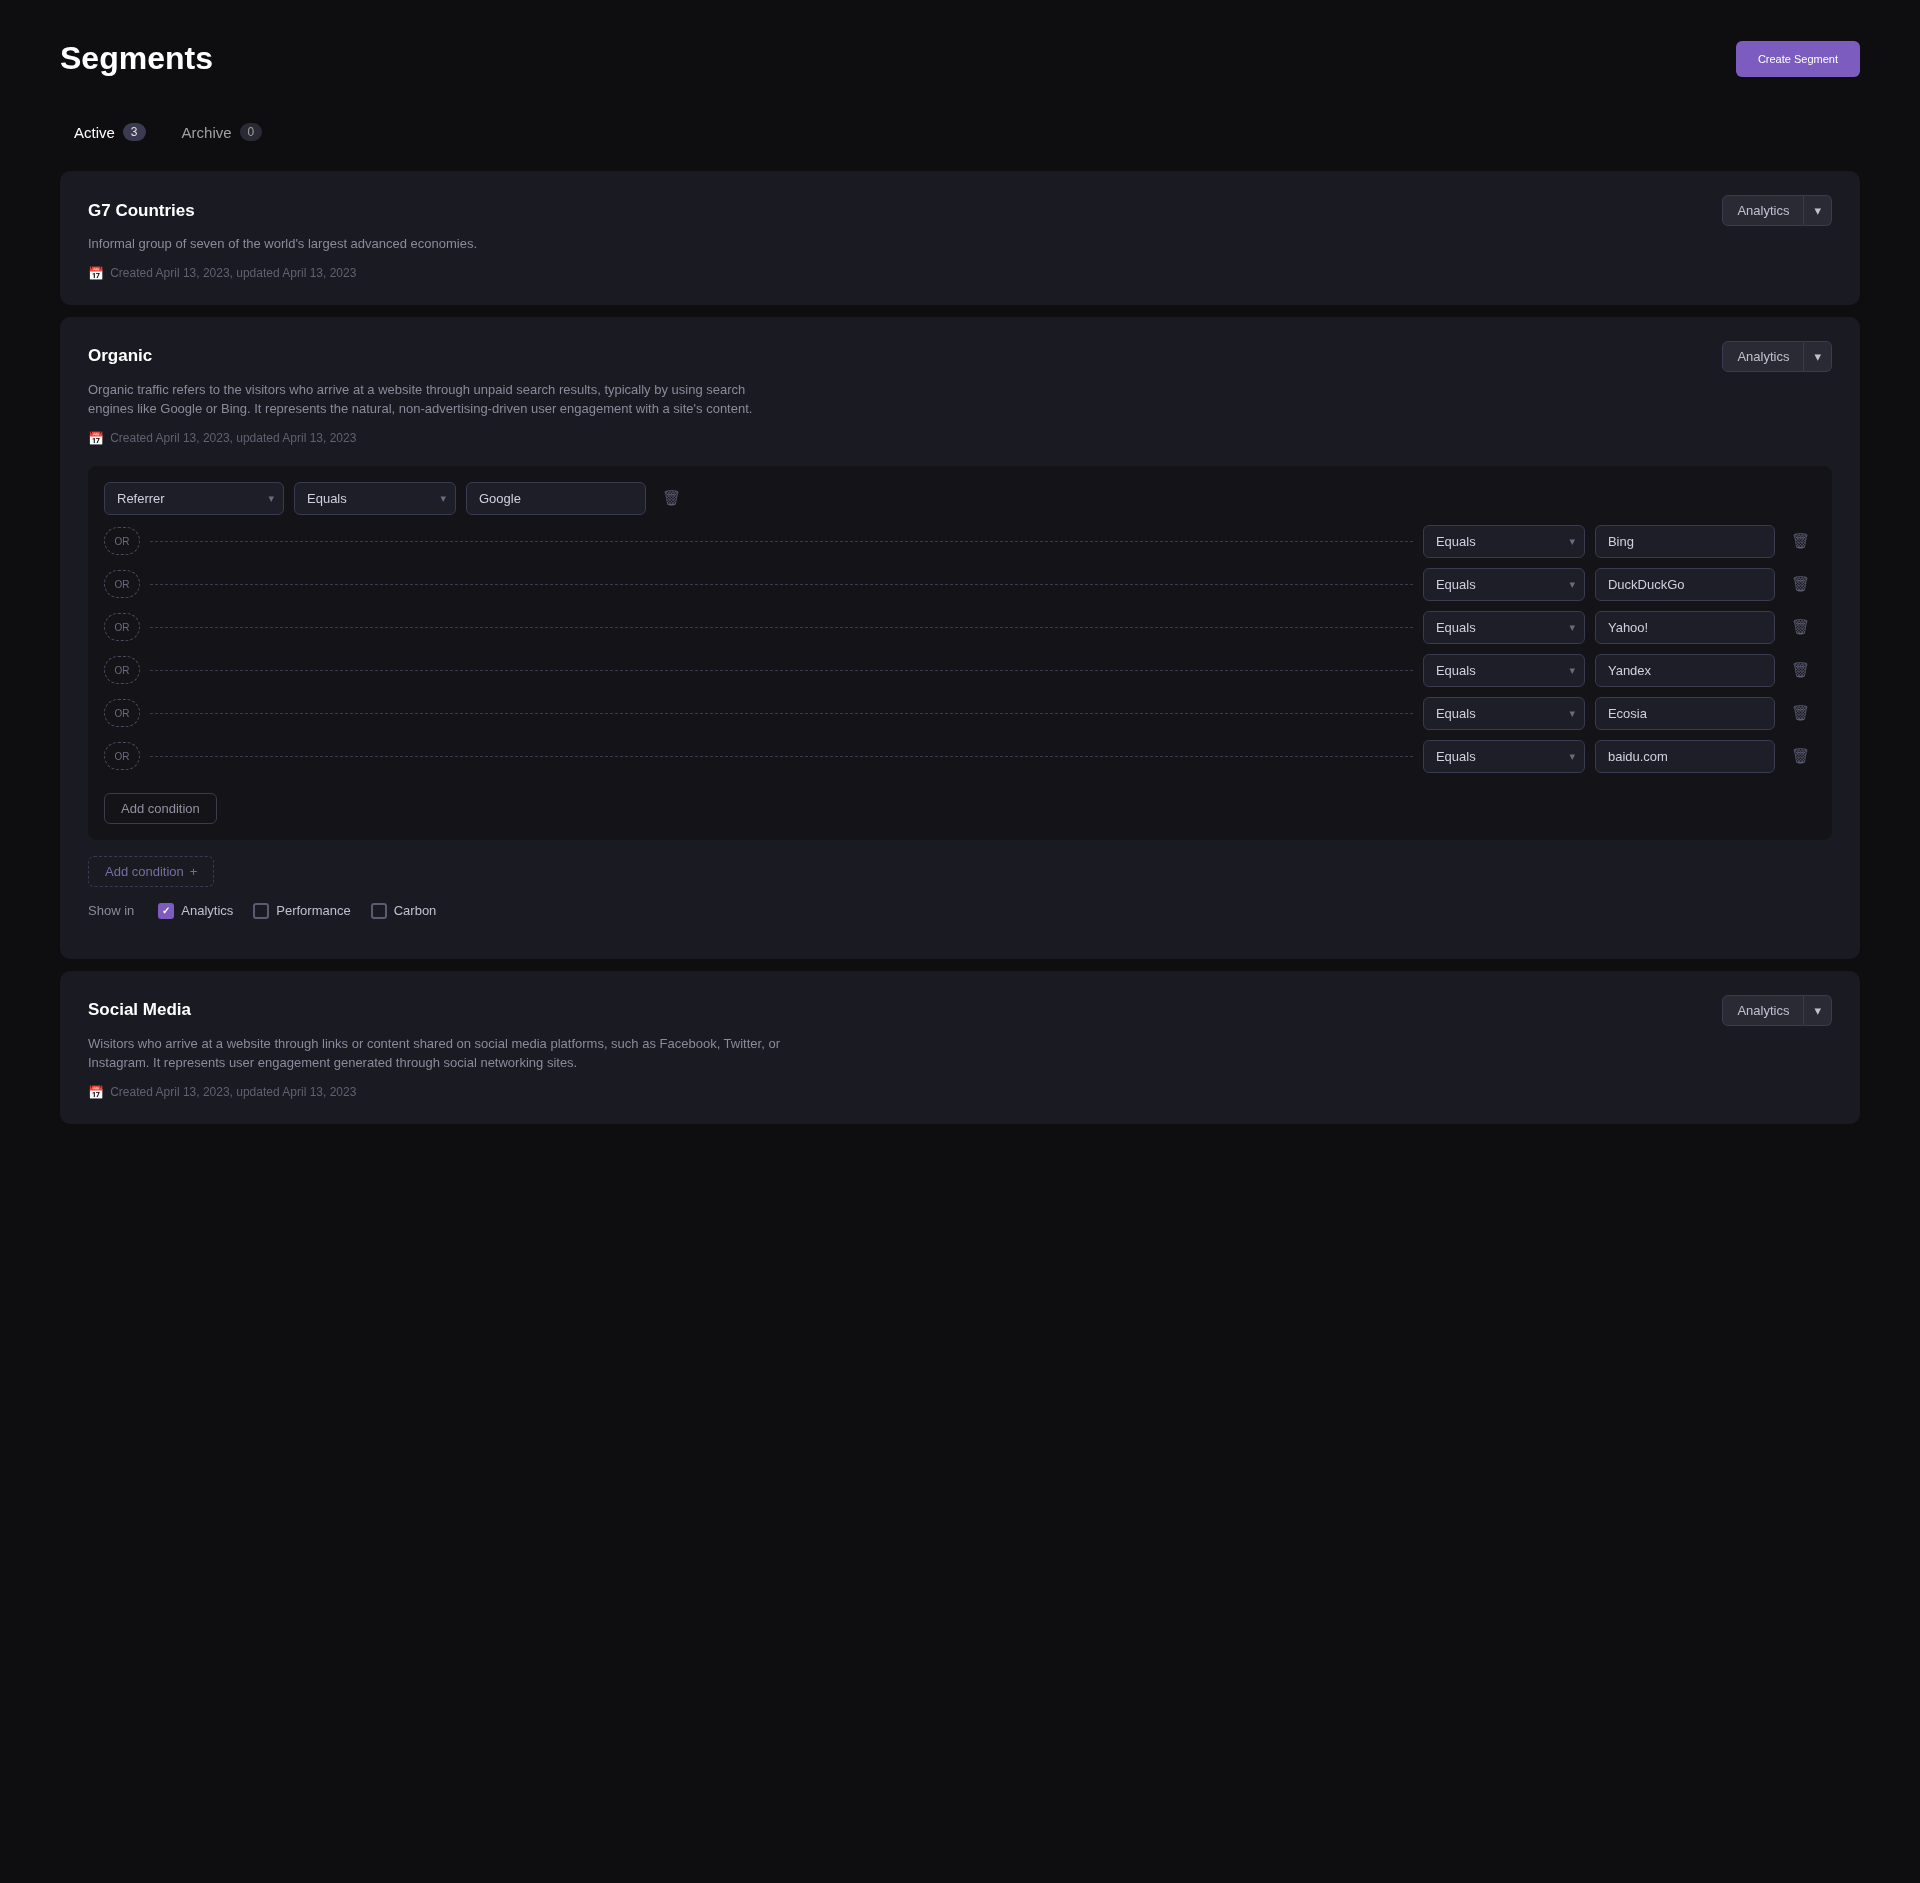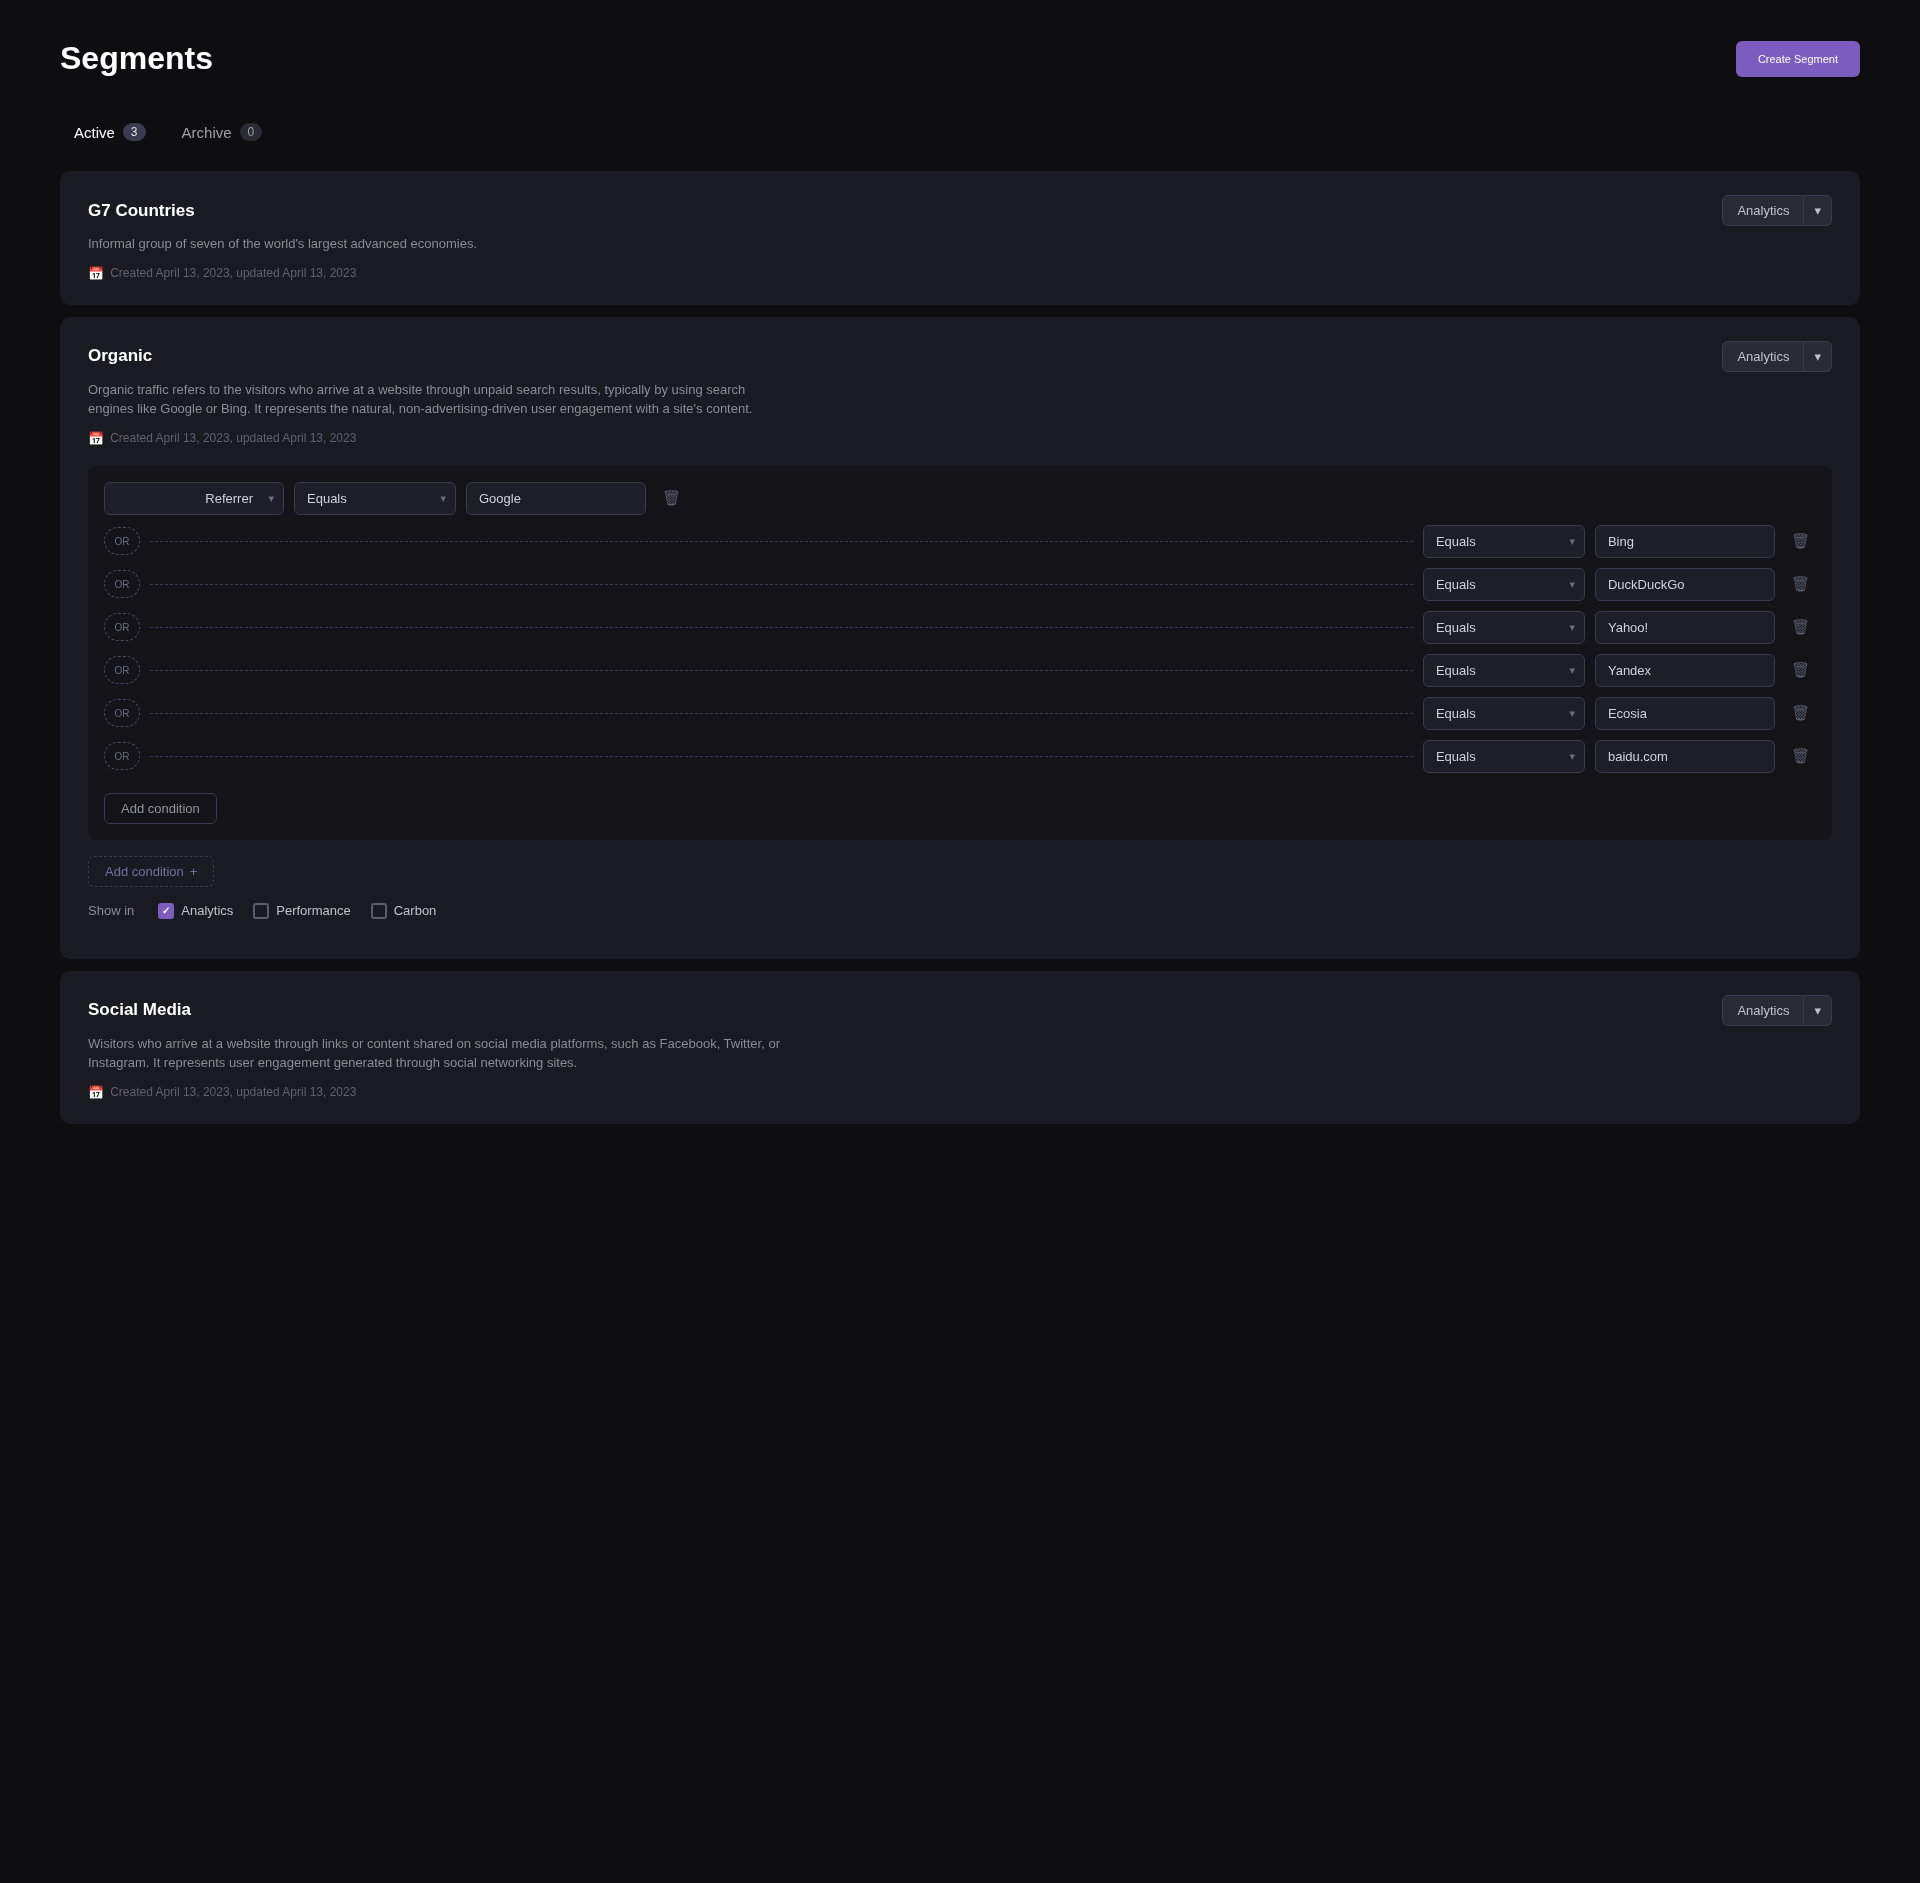--- a/index.html
+++ b/index.html
@@ -193,21 +193,21 @@
     .condition-select-wrap::after {
       content: '▾';
       position: absolute;
       right: 10px;
       top: 50%;
       transform: translateY(-50%);
       color: #6a6a80;
       pointer-events: none;
       font-size: 11px;
     }
-    .referrer-select { width: 180px; text-align: right; }
+    .referrer-select { width: 180px; }
     .equals-select { width: 162px; }
     .value-input {
       background: #1e1e28;
       border: 1px solid #3a3a50;
       border-radius: 6px;
       color: #d0d0e0;
       padding: 8px 12px;
       font-size: 13px;
       width: 180px;
       outline: none;

